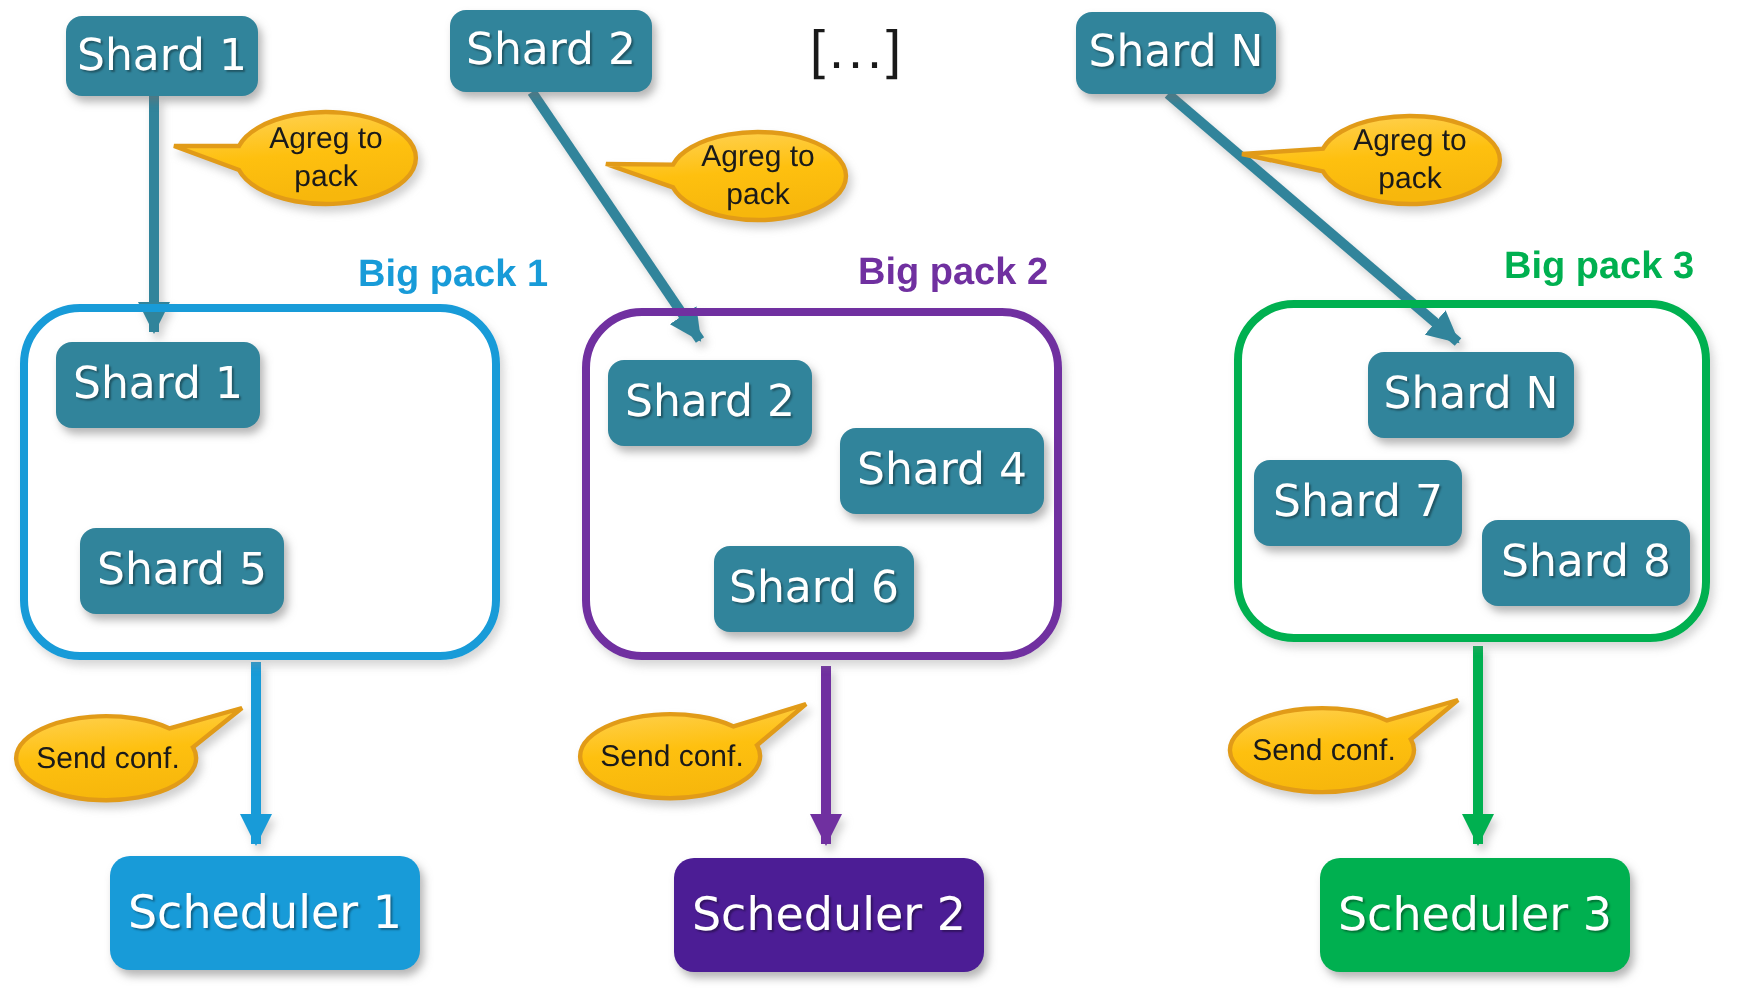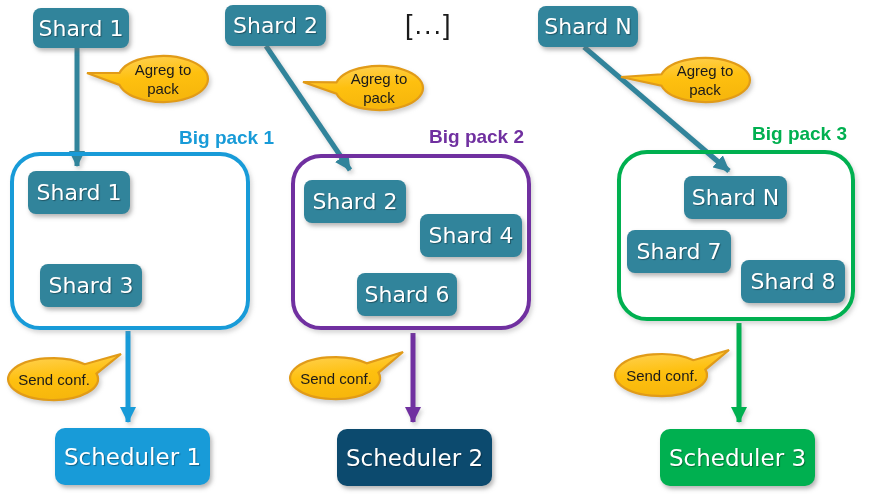--- a/index.html
+++ b/index.html
@@ -12,21 +12,21 @@
   .node{
     position:absolute;display:flex;align-items:center;justify-content:center;
     color:#fff;text-shadow:1px 1px 1px rgba(0,0,0,0.35);
     font-family:"DejaVu Sans","Liberation Sans",sans-serif;
     box-shadow:2px 3px 4px rgba(110,110,110,0.5);
     box-sizing:border-box;white-space:nowrap;
   }
   .shard{background:#31849b;border-radius:8px;font-size:22px;}
   .scheduler{border-radius:10px;font-size:23px;width:155px;height:57px;}
   .sch1{background:#189bd8;}
-  .sch2{background:#0c4a6e;}
+  .sch2{background:#4c1d95;}
   .sch3{background:#00b050;}
   .pack{
     position:absolute;border:4px solid;border-radius:30px;background:transparent;
     box-shadow:2px 3px 4px rgba(140,140,140,0.35);box-sizing:border-box;
   }
   .pack.p1{border-color:#189bd8;}
   .pack.p2{border-color:#7030a0;}
   .pack.p3{border-color:#00b050;}
   .pack-label{
     position:absolute;font-weight:bold;font-size:19px;white-space:nowrap;
@@ -99,21 +99,21 @@
 
   <div class="pack-label pl1" style="left:147px;top:127px;margin-left:32px;">Big pack 1</div>
   <div class="pack-label pl2" style="left:429px;top:126px;">Big pack 2</div>
   <div class="pack-label pl3" style="left:752px;top:123px;">Big pack 3</div>
 
   <div class="pack p1" style="left:10px;top:152px;width:240px;height:178px;"></div>
   <div class="pack p2" style="left:291px;top:154px;width:240px;height:176px;"></div>
   <div class="pack p3" style="left:617px;top:150px;width:238px;height:171px;"></div>
 
   <div class="node shard" style="left:28px;top:171px;width:102px;height:43px;">Shard 1</div>
-  <div class="node shard" style="left:40px;top:264px;width:102px;height:43px;">Shard 3</div>
+  <div class="node shard" style="left:40px;top:264px;width:102px;height:43px;">Shard 5</div>
 
   <div class="node shard" style="left:304px;top:180px;width:102px;height:43px;">Shard 2</div>
   <div class="node shard" style="left:420px;top:214px;width:102px;height:43px;">Shard 4</div>
   <div class="node shard" style="left:357px;top:273px;width:100px;height:43px;">Shard 6</div>
 
   <div class="node shard" style="left:684px;top:176px;width:103px;height:43px;">Shard N</div>
   <div class="node shard" style="left:627px;top:230px;width:104px;height:43px;">Shard 7</div>
   <div class="node shard" style="left:741px;top:260px;width:104px;height:43px;">Shard 8</div>
 
   <div class="bubble-text" style="left:8px;top:371px;width:92px;">Send conf.</div>

